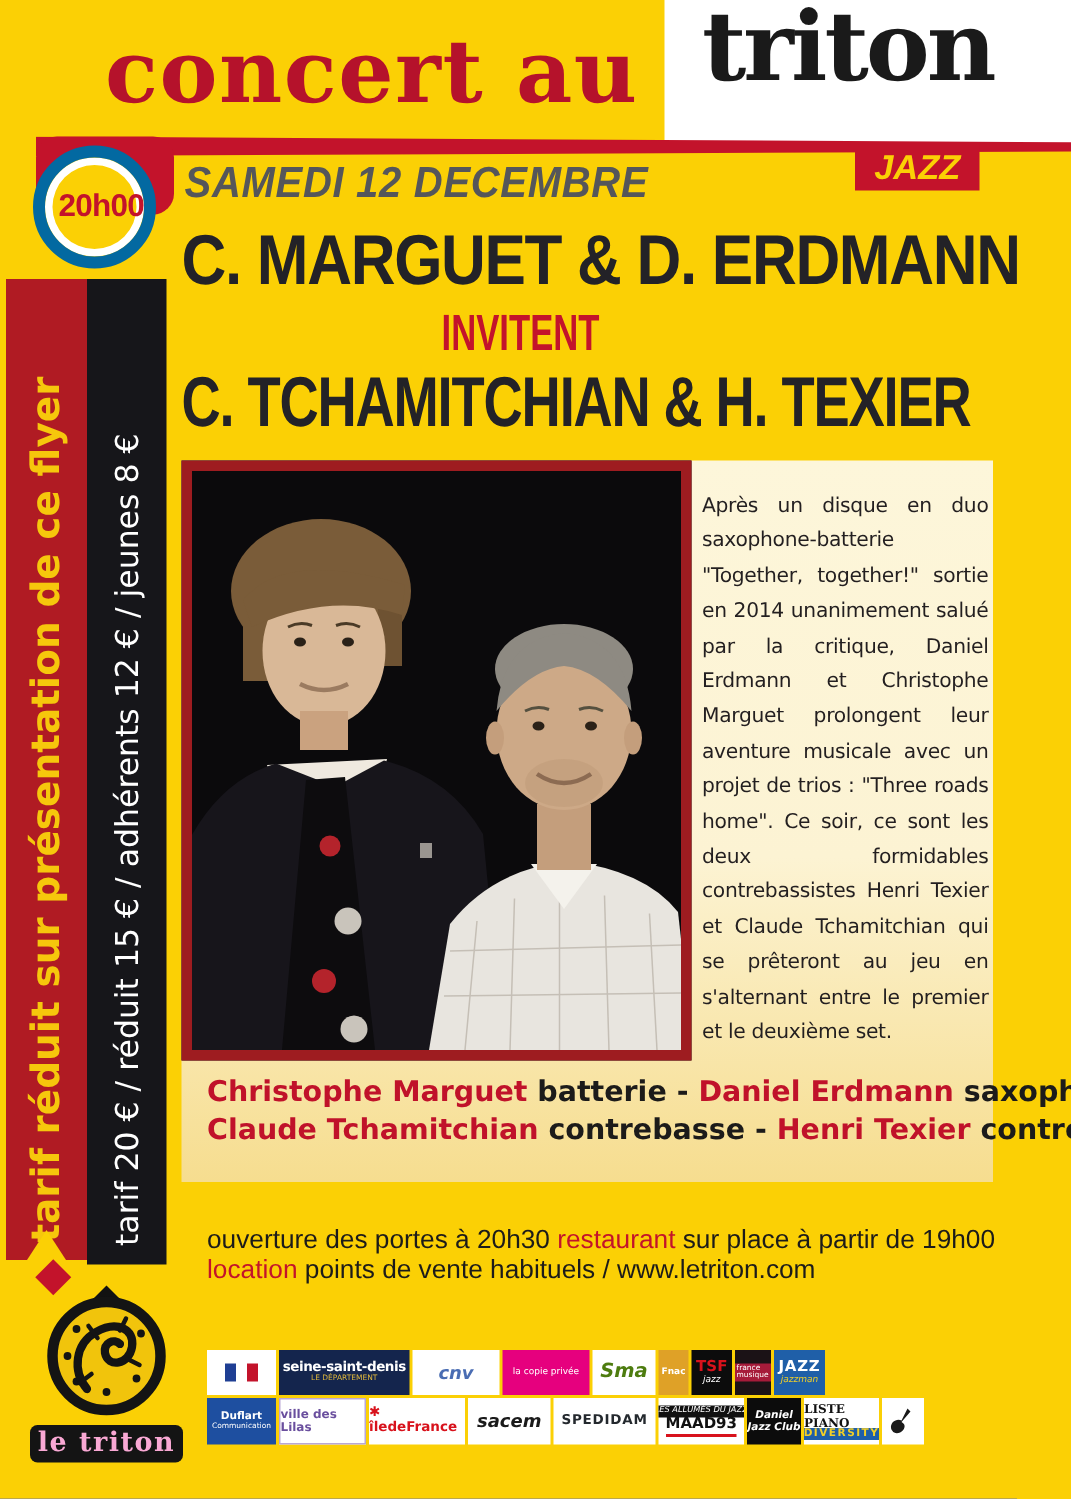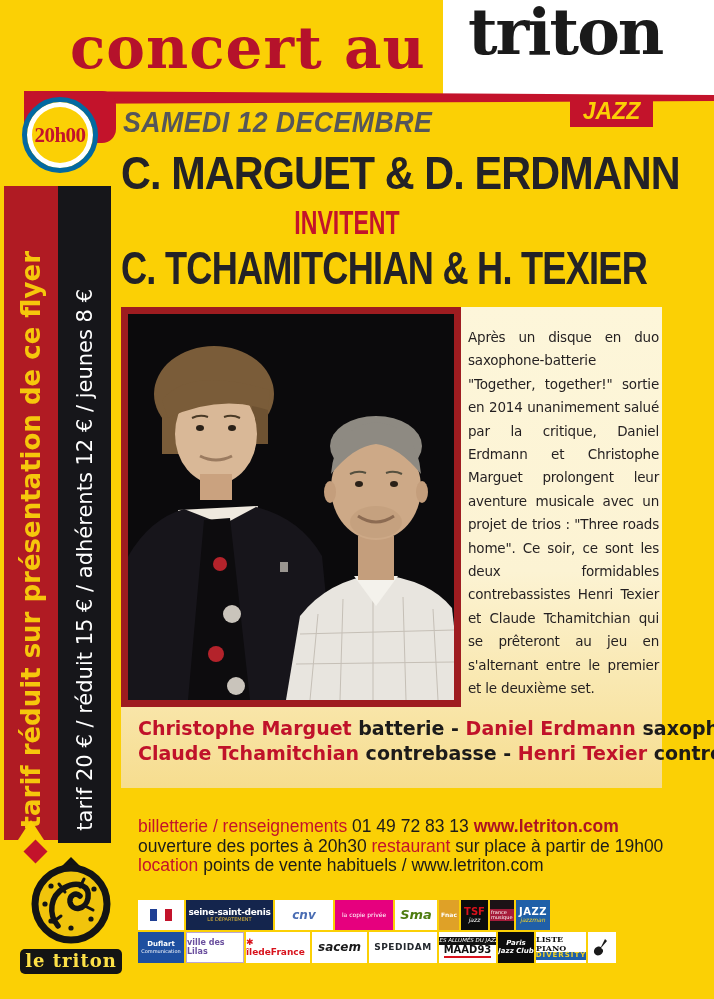--- a/index.html
+++ b/index.html
@@ -11,22 +11,22 @@
   .concert-au{position:absolute;left:70px;top:8px;width:360px;height:80px;
       font-family:"DejaVu Serif",serif;font-weight:bold;font-size:58px;color:#b5122b;
       letter-spacing:1px;line-height:80px;}
   .triton-word{position:absolute;left:468px;top:-8px;width:240px;height:80px;
       font-family:"DejaVu Serif",serif;font-weight:bold;font-size:64px;color:#1a1a1a;
       letter-spacing:-2px;line-height:80px;}
   .red-rule{position:absolute;left:24px;top:91px;width:690px;height:13px;background:#c3132b;
       clip-path:polygon(0 0,100% 30%,100% 77%,0 100%);}
   .badge-blob{position:absolute;left:24px;top:91px;width:92px;height:52px;background:#c3132b;border-radius:14px;}
   .badge-circle{position:absolute;left:22px;top:97px;width:66px;height:66px;border-radius:50%;
-      background:#fbd005;border:5px solid #0369a1;box-shadow:inset 0 0 0 5px #ffffff;
-      display:flex;align-items:center;justify-content:center;font-family:Liberation Serif, serif;}
+      background:#fbd005;border:8px solid #0369a1;box-shadow:inset 0 0 0 5px #ffffff;
+      display:flex;align-items:center;justify-content:flex-end;}
   .badge-circle span{color:#c3132b;font-weight:bold;font-size:21px;letter-spacing:-0.5px;}
   .jazz-badge{position:absolute;left:570px;top:96px;width:83px;height:31px;background:#c3132b;
       display:flex;align-items:center;justify-content:center;color:#fbd005;
       font-weight:bold;font-style:italic;font-size:23px;letter-spacing:0;}
 
   
   .bar-red{position:absolute;left:4px;top:186px;width:54px;height:654px;background:#b01b23;}
   .bar-red::after{content:"";position:absolute;bottom:0;left:50%;transform:translateX(-50%);
       width:0;height:0;border-left:13px solid transparent;border-right:13px solid transparent;
       border-bottom:20px solid #fbd005;}
@@ -66,21 +66,21 @@
   
   .contact{position:absolute;left:138px;top:817px;font-size:17.5px;line-height:19.5px;color:#1c1b1a;}
   .contact .red{color:#c3132b;}
   .contact .site{color:#ad1422;font-weight:bold;}
   .metro-icon{display:inline-flex;align-items:center;justify-content:center;width:15px;height:15px;
       border:2px solid #c3132b;border-radius:50%;color:#c3132b;font-size:11px;font-weight:bold;
       margin:0 5px 0 10px;vertical-align:-3px;}
 
   
   .triton-logo{position:absolute;left:20px;top:856px;width:102px;}
-  .triton-label{margin-top:1px;background:#141414;border-radius:5px;color:#fde047;
+  .triton-label{margin-top:1px;background:#141414;border-radius:5px;color:#f9a8d4;
       font-family:"DejaVu Serif",serif;font-weight:bold;font-size:18px;text-align:center;
       padding:1px 0 3px;letter-spacing:1px;}
 
   
   .partners-row{position:absolute;left:138px;display:flex;gap:2px;align-items:stretch;}
   .row1{top:900px;height:30px;}
   .row2{top:932px;height:31px;}
   .tile{box-sizing:border-box;display:flex;flex-direction:column;align-items:center;
       justify-content:center;overflow:hidden;font-family:"DejaVu Sans",sans-serif;line-height:1.05;}
   .t-fr{width:46px;background:#fff;}
@@ -211,23 +211,20 @@
         <span class="nm">Christophe Marguet</span><span class="role"> batterie - </span><span class="nm">Daniel Erdmann</span><span class="role"> saxophone</span>
       </div>
       <div>
         <span class="nm">Claude Tchamitchian</span><span class="role"> contrebasse - </span><span class="nm">Henri Texier</span><span class="role"> contrebasse</span>
       </div>
     </div>
   </div>
 
   <div class="contact">
     <div>
-      <span class="red">billetterie / renseignements </span><span>01 49 72 83 13 </span><span class="site">www.letriton.com</span>
-    </div>
-    <div>
       <span>ouverture des portes à 20h30 </span><span class="red">restaurant</span><span> sur place à partir de 19h00</span>
     </div>
     <div>
       <span class="red">location</span><span> points de vente habituels / www.letriton.com</span>
     </div>
   </div>
 
   <div class="triton-logo">
     <svg width="102" height="88" viewBox="0 0 102 88">
       <polygon points="40,12 62,12 51,1" fill="#121212"></polygon>
@@ -285,21 +282,21 @@
     <div class="tile t-lilas">
       <span class="main">ville des Lilas</span>
     </div>
     <div class="tile t-idf">✱ îledeFrance</div>
     <div class="tile t-sacem">sacem</div>
     <div class="tile t-sped">SPEDIDAM</div>
     <div class="tile t-maad">
       <span class="main">LES ALLUMÉS DU JAZZ</span>
       <span class="sub">MAAD93</span>
     </div>
-    <div class="tile t-pjc">Paris Jazz Club</div>
+    <div class="tile t-pjc">Daniel Jazz Club</div>
     <div class="tile t-piano">
       <span class="main">LISTE PIANO</span>
       <span class="sub">DIVERSITY</span>
     </div>
     <div class="tile t-guit">
       <svg width="20" height="22" viewBox="0 0 20 22">
         <path d="M13,2 L15,4 L9,11 C11,12 12,14 10,16.5 C8,19 4,19 3,17 C1,15 2,11 5,10 C6.5,9.2 8,9.5 9,10 Z" fill="#1a1a1a"></path>
       </svg>
     </div>
   </div>

